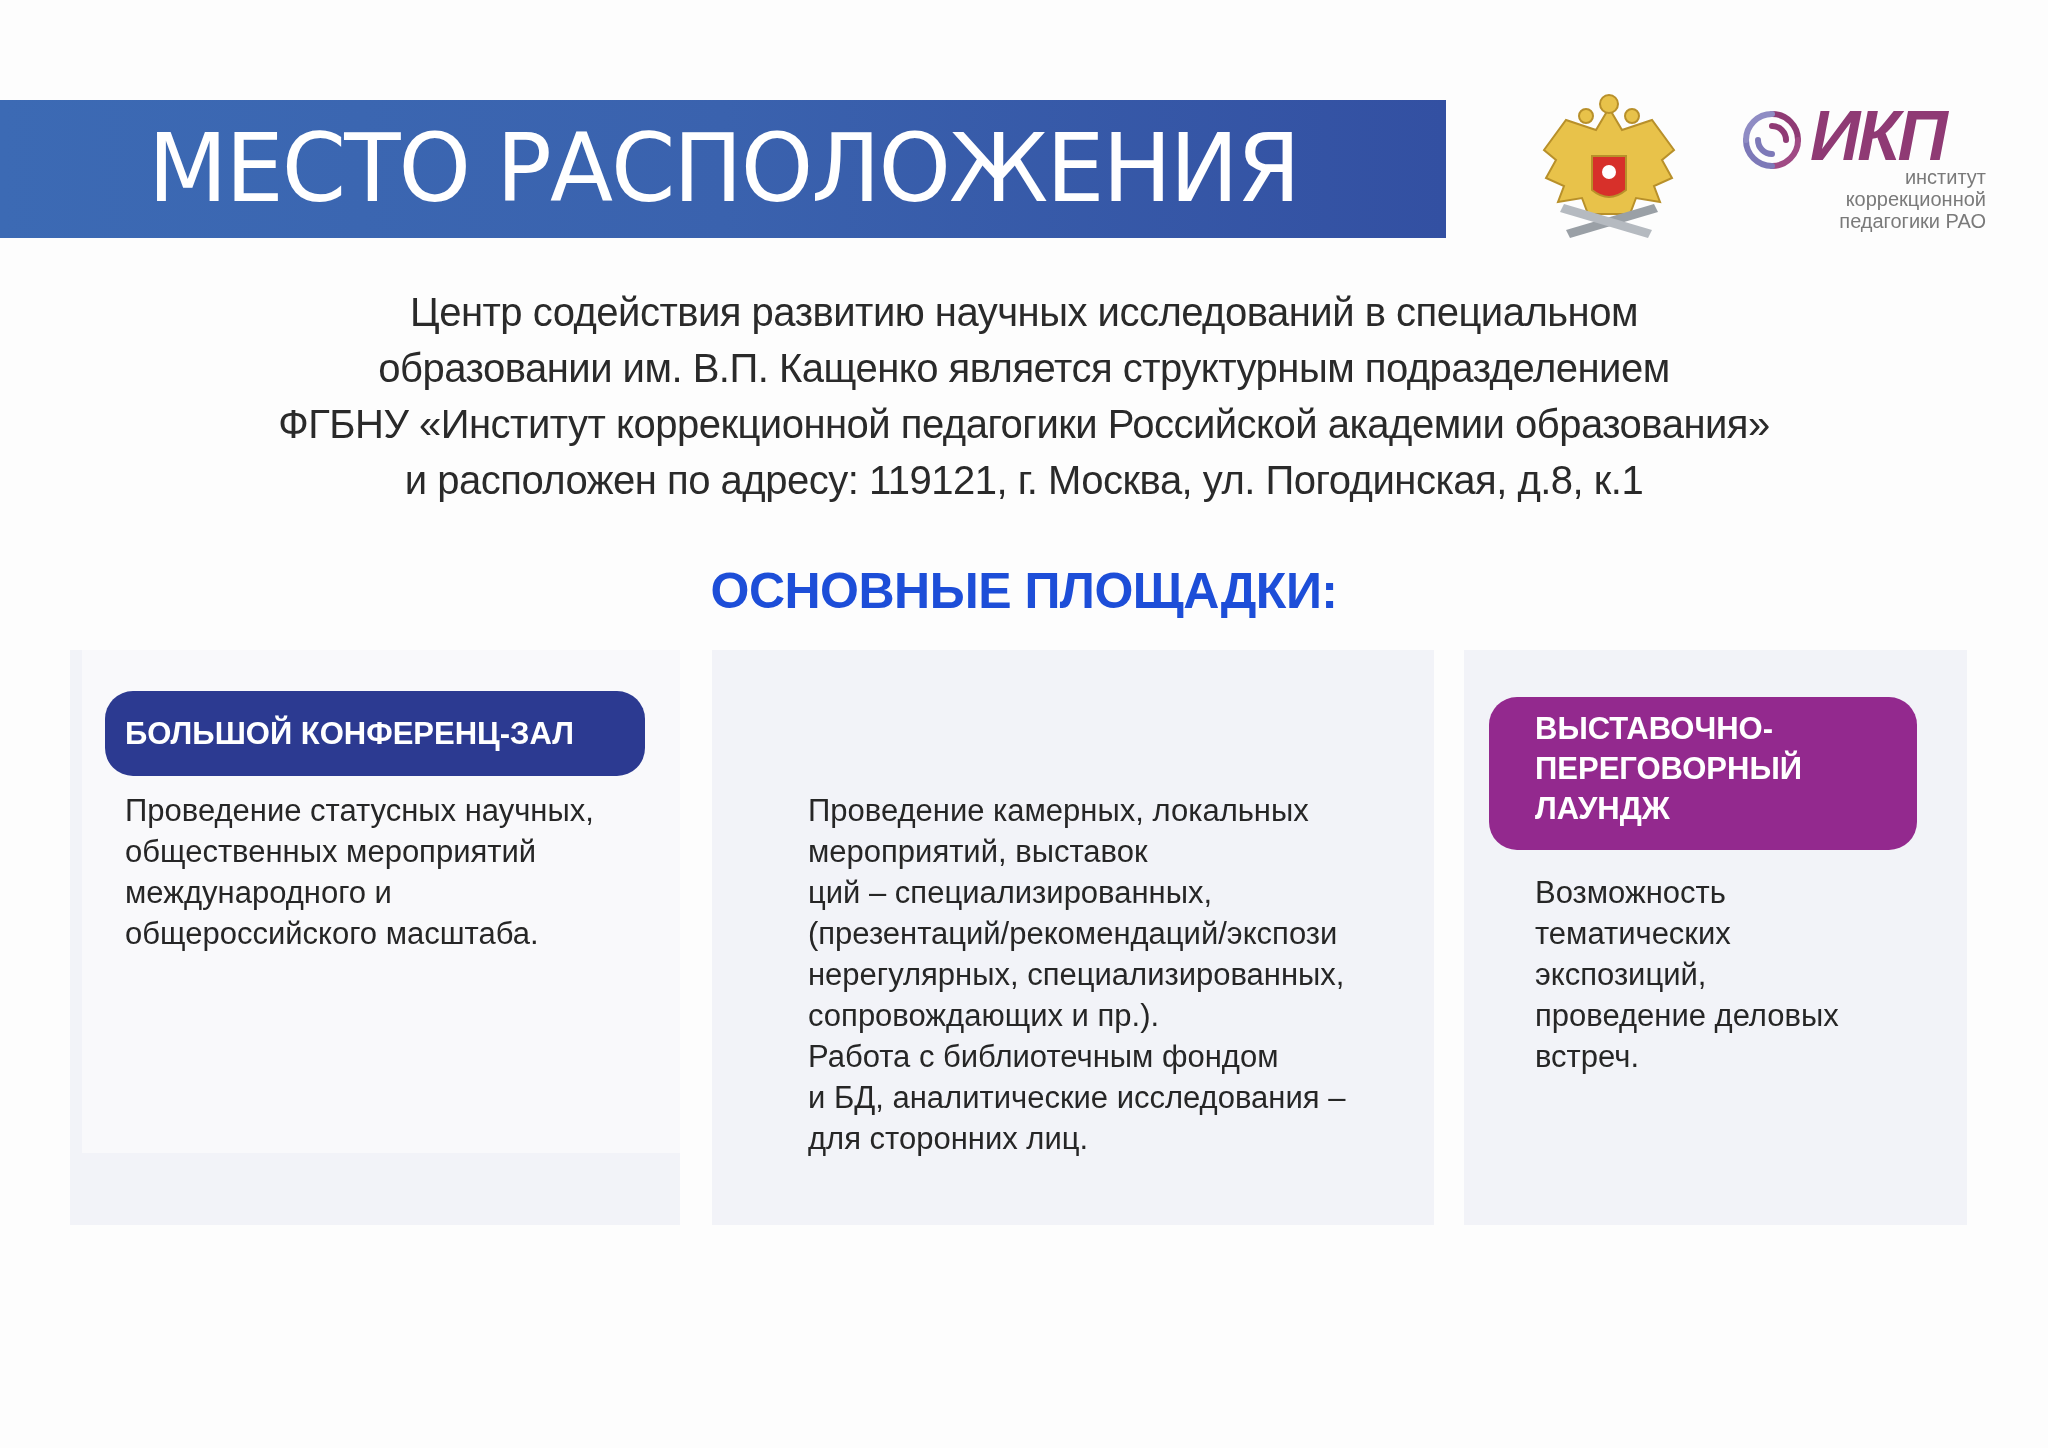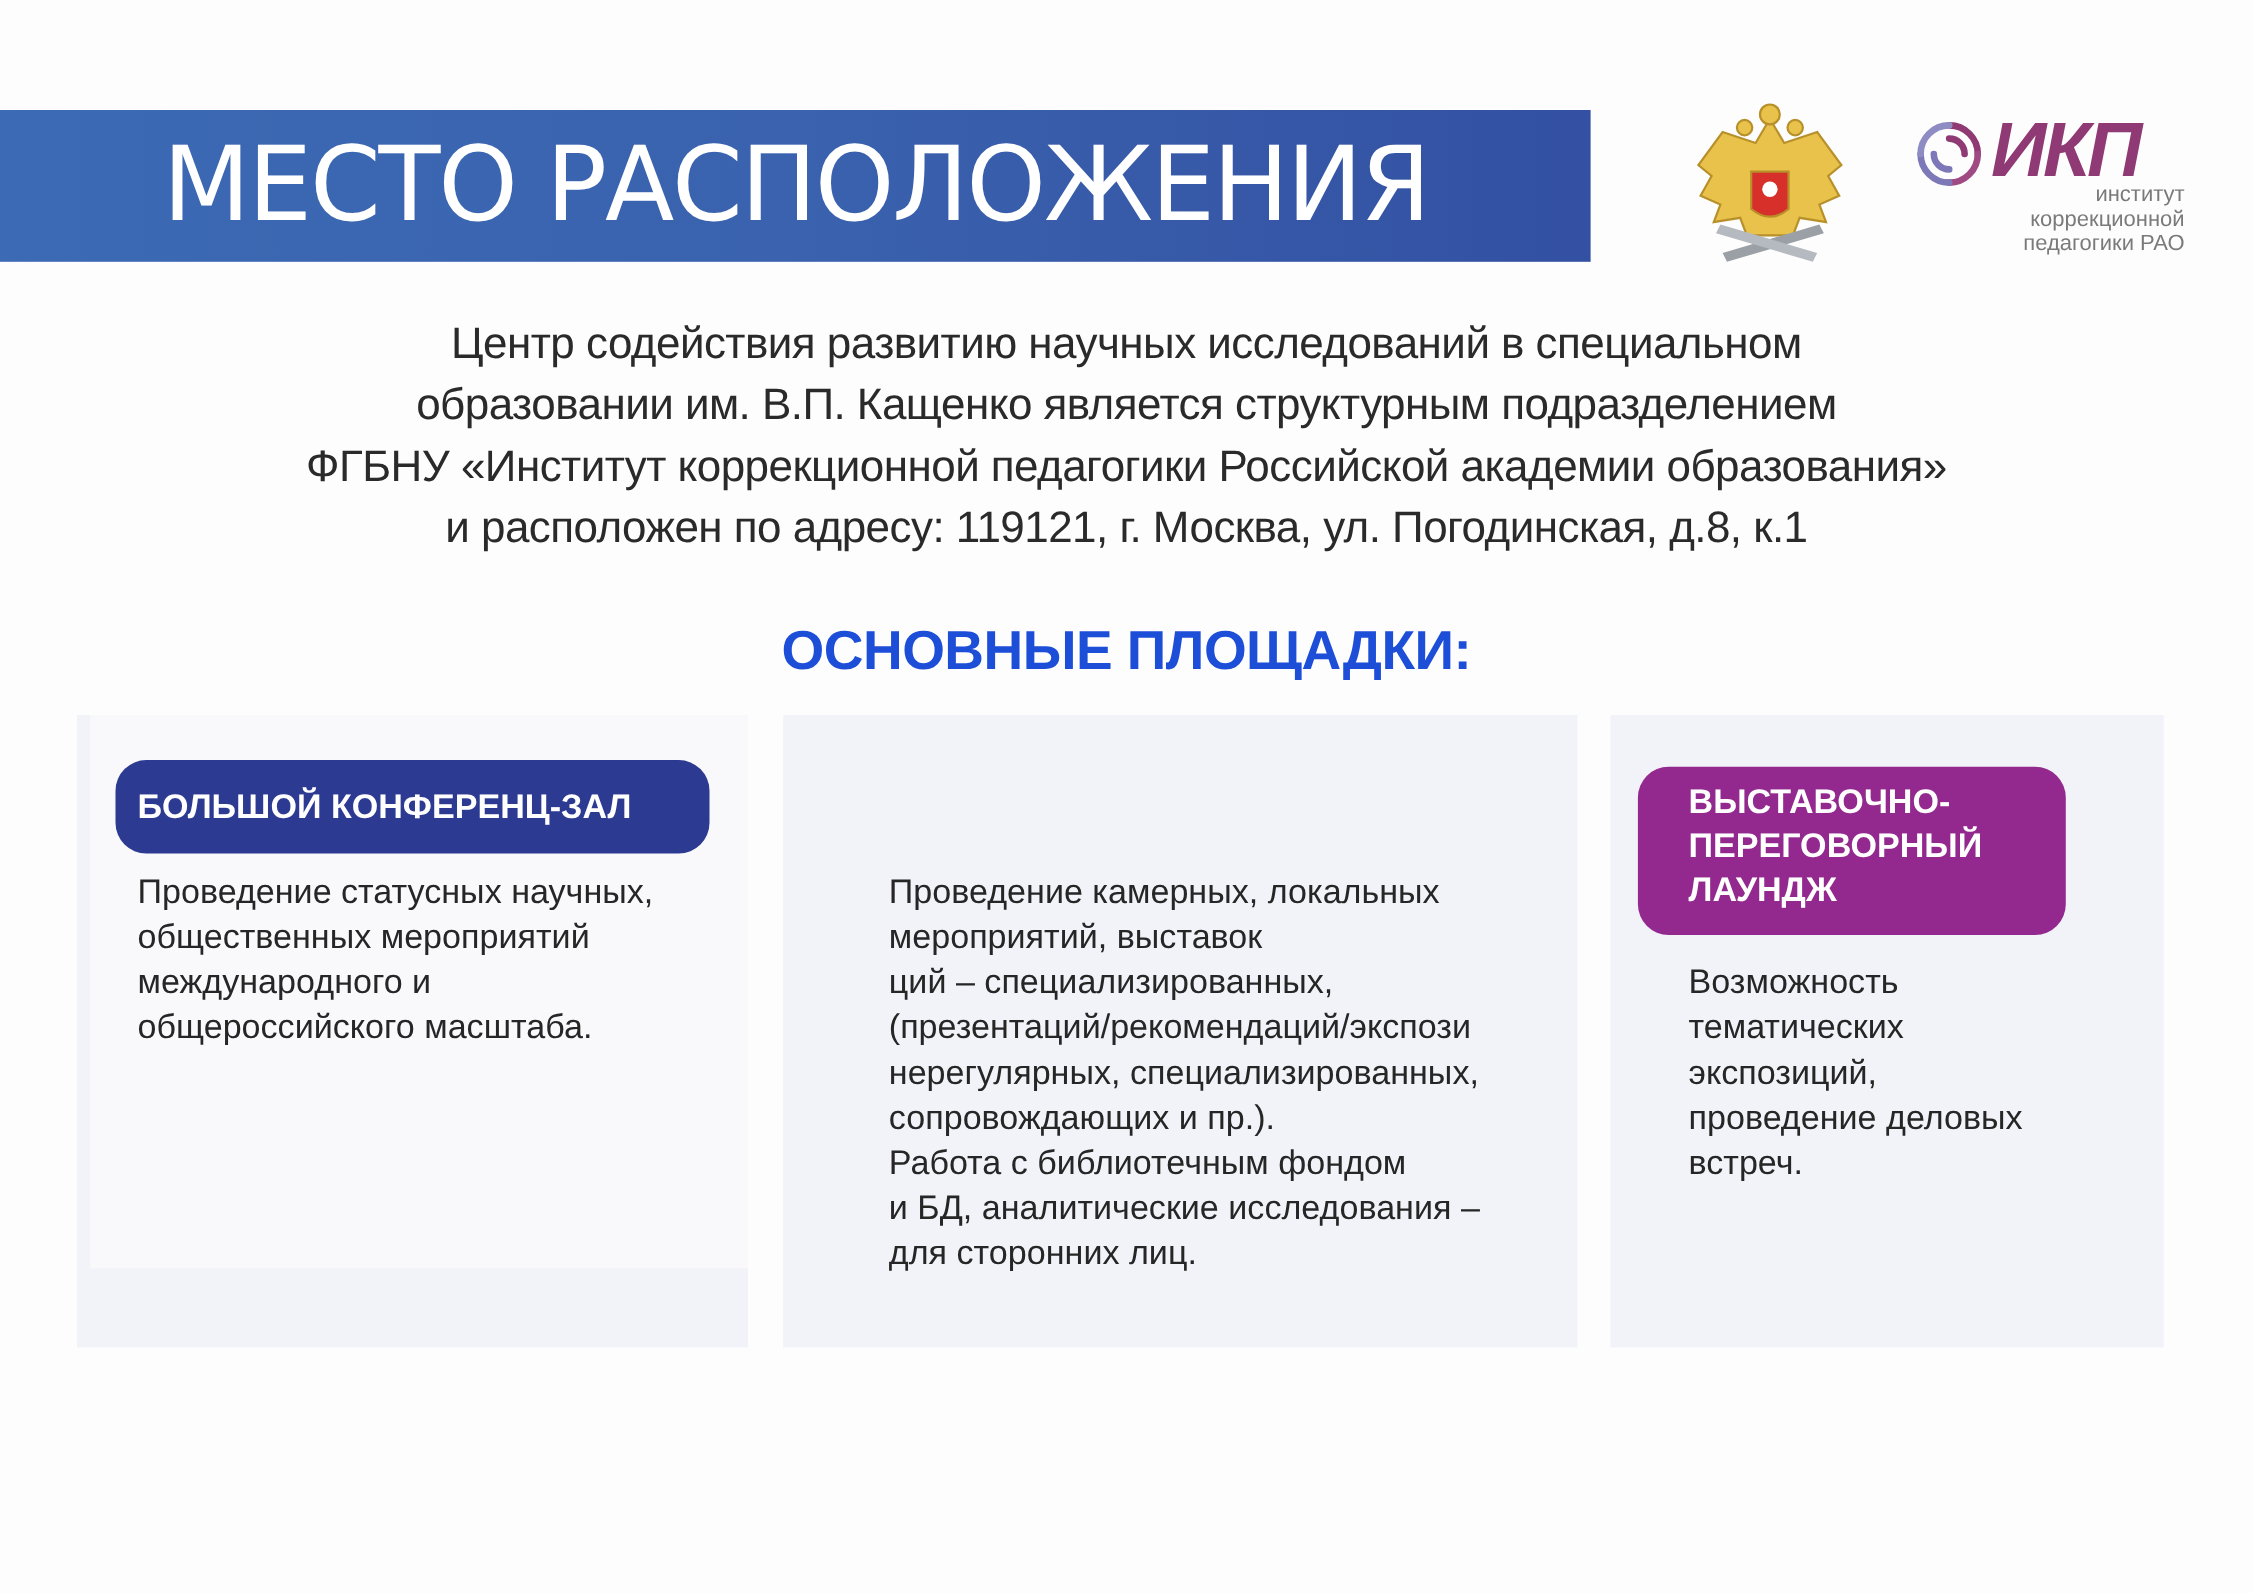--- a/index.html
+++ b/index.html
@@ -44,21 +44,21 @@
   .card1 { left:70px; width:610px; }
   .card1 .inner { position:absolute; left:12px; top:0; right:0; height:503px; background:#f9f9fb; }
   .card2 { left:712px; width:722px; }
   .card3 { left:1464px; width:503px; }
   .pill {
     position:absolute; border-radius:28px; color:#ffffff; font-weight:700;
     font-size:31px; box-sizing:border-box; padding:0 20px;
   }
   .pill1 { left:35px; top:41px; width:540px; height:85px; line-height:85px; background:#2c3a91; }
   .pill2 { left:50px; top:41px; width:540px; height:85px; line-height:85px; background:#1e73bd; padding-left:46px; }
-  .pill3 { left:25px; top:47px; width:389px; height:153px; background:#93298e; padding:12px 46px; line-height:40px; }
+  .pill3 { left:25px; top:47px; width:428px; height:153px; background:#93298e; padding:12px 46px; line-height:40px; }
   .desc {
     position:absolute; color:#262626; font-size:31px; line-height:41px;
   }
   .desc1 { left:55px; top:140px; width:540px; }
   .desc2 { left:96px; top:140px; width:610px; }
   .desc3 { left:71px; top:222px; width:420px; }
   .desc p { margin:0; }
 </style>
 </head>
 <body>

